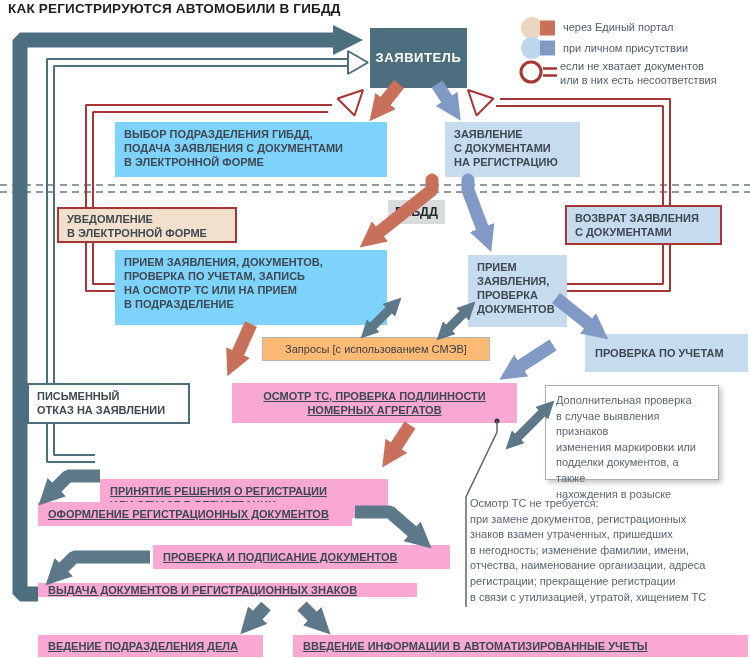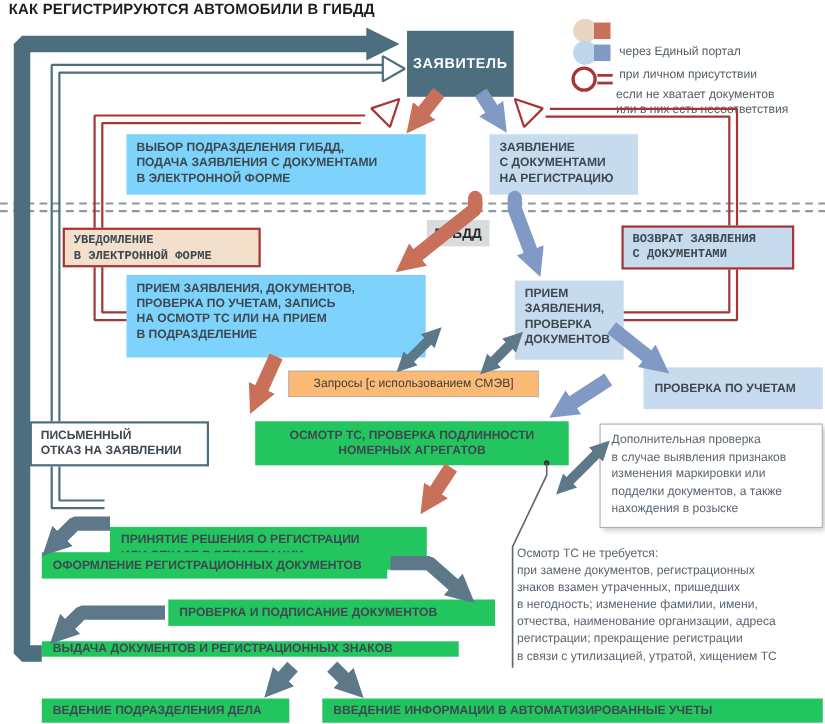--- a/index.html
+++ b/index.html
@@ -15,52 +15,52 @@
   }
   .box{
     position:absolute;box-sizing:border-box;
     font-size:11px;font-weight:bold;color:#3e4850;
     line-height:1.28;white-space:pre-line;
     padding:5px 9px;z-index:1;
   }
   .beige{background:#7dd3fc;}
   .beige-light{background:#f2e0cd;}
   .lblue{background:#c6dbed;}
-  .grayb{background:#22c55e;}
-  .red-border{border:2px solid #a93434;font-family:Liberation Mono, monospace;}
+  .grayb{background:#f9a8d4;text-decoration:underline;}
+  .red-border{border:2px solid #a93434;}
   .teal-border{border:2px solid #4c6e7e;background:#fff;}
   .center{text-align:center;}
   .vcenter{display:flex;align-items:center;}
   .vcenter.center{justify-content:center;}
   #applicant-box{
     left:370px;top:28px;width:97px;height:60px;background:#4c6e7e;
     color:#fff;font-size:13px;letter-spacing:.6px;
     display:flex;align-items:center;justify-content:center;padding:0;
   }
   #gibdd-label{
     left:388px;top:200px;width:57px;height:24px;background:#d8dcdd;
     color:#26292b;font-size:12.5px;display:flex;align-items:center;justify-content:center;padding:0;
   }
   #smev-box{
     left:262px;top:337px;width:228px;height:24px;background:#fdba74;
     border:1px solid #b0b6b9;font-weight:normal;color:#3a3f44;
     display:flex;align-items:center;justify-content:center;padding:0;font-size:11px;
   }
   #additional-check-box{
-    left:545px;top:385px;width:203px;height:95px;background:#fff;
+    left:545px;top:385px;width:174px;height:95px;background:#fff;
     border:1px solid #a9adb0;box-shadow:3px 3px 5px rgba(0,0,0,.22);
     font-weight:normal;color:#5b6570;font-size:11px;line-height:1.42;padding:7px 10px;
   }
   .note-text{
     font-size:11px;font-weight:normal;color:#5b6570;line-height:1.42;
     white-space:pre-line;z-index:1;
   }
   .legend-label{
     font-size:11px;font-weight:normal;color:#535d66;line-height:1.25;
-    white-space:pre-line;z-index:1;margin-top:20px;
+    white-space:pre-line;z-index:1;
   }
   #arrow-layer{position:absolute;left:0;top:0;z-index:3;pointer-events:none;}
 </style>
 </head>
 <body>
 
 <div id="stage">
 
   <div id="page-title" class="abs">КАК РЕГИСТРИРУЮТСЯ АВТОМОБИЛИ В ГИБДД</div>
 

